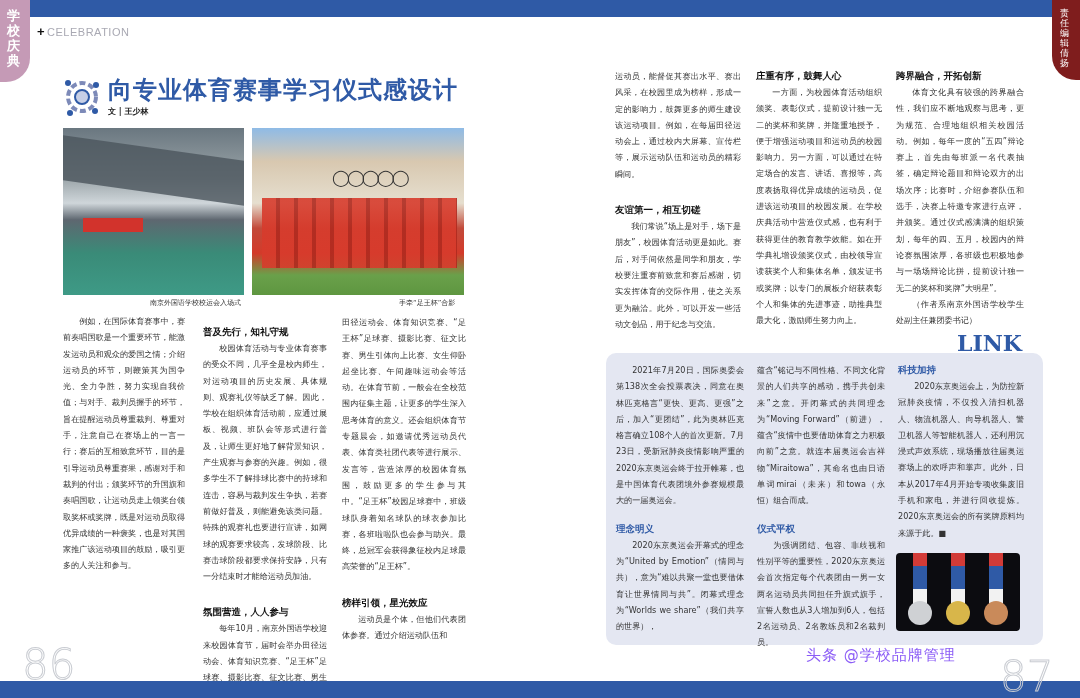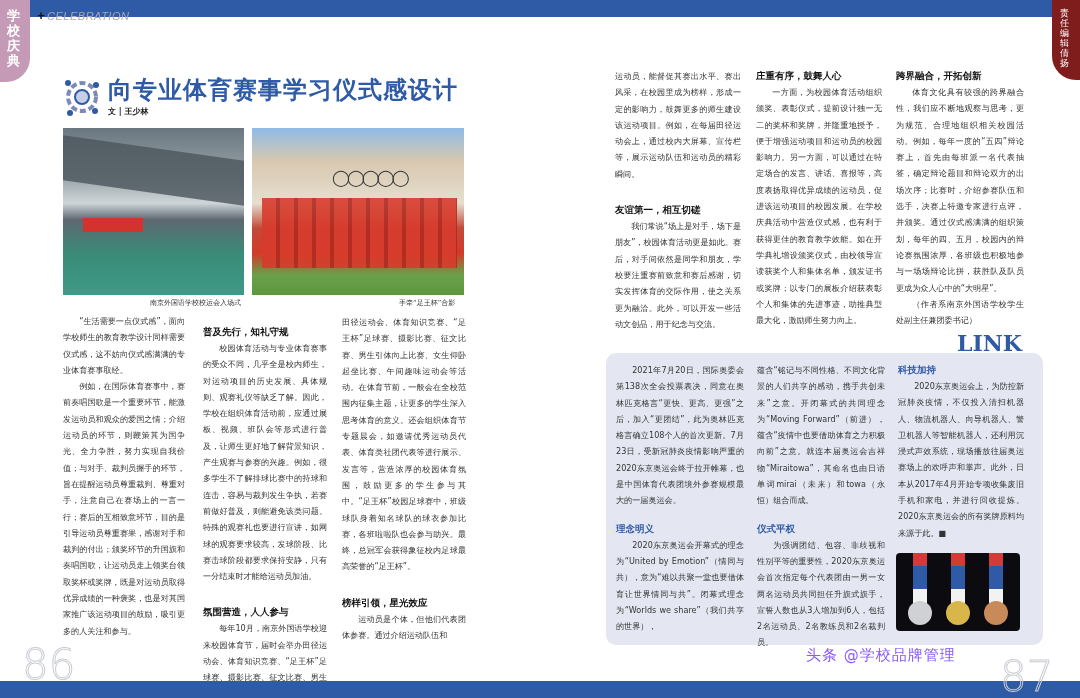--- a/index.html
+++ b/index.html
@@ -7,21 +7,21 @@
   body { position: relative; font-family: "DejaVu Sans", sans-serif; color: #333; }
 
   .top-bar { position: absolute; left: 0; top: 0; width: 1080px; height: 17px; background: #2f5aa6; }
   .bottom-bar { position: absolute; left: 0; top: 681px; width: 1080px; height: 17px; background: #2f5aa6; }
 
   .tab-left { position: absolute; left: 0; top: 0; width: 30px; height: 82px; background: #c59ab6; border-bottom-right-radius: 24px; }
   .tab-left-text { position: absolute; left: 7px; top: 8px; width: 16px; color: #fff; font-size: 13px; line-height: 15px; font-weight: bold; word-break: break-all; }
   .tab-right { position: absolute; left: 1052px; top: 0; width: 28px; height: 80px; background: #7f1d1d; border-bottom-left-radius: 24px; }
   .tab-right-text { position: absolute; left: 8px; top: 8px; width: 12px; color: #fff; font-size: 9px; line-height: 10px; word-break: break-all; }
 
-  .celebration { position: absolute; left: 37px; top: 8px; font-size: 11px; color: #a9a9b3; letter-spacing: 0.5px; font-family: "Liberation Sans", sans-serif; font-style: italic; }
+  .celebration { position: absolute; left: 37px; top: 24px; font-size: 11px; color: #a9a9b3; letter-spacing: 0.5px; font-family: "Liberation Sans", sans-serif; }
   .celebration .plus { color: #111; font-weight: bold; font-size: 13px; margin-right: 2px; }
 
   .logo { position: absolute; left: 62px; top: 75px; width: 40px; height: 44px; }
   .title { position: absolute; left: 108px; top: 74px; font-size: 24px; font-weight: bold; color: #2f5aa6; font-family: "DejaVu Serif", serif; letter-spacing: 1px; }
   .byline { position: absolute; left: 108px; top: 106px; font-size: 8px; color: #222; font-weight: bold; }
 
   .photo { position: absolute; overflow: hidden; }
   .photo-1 { left: 63px; top: 128px; width: 181px; height: 167px; background: linear-gradient(180deg,#6a7780 0%,#9aa4a8 30%,#cfd6da 45%,#5e6770 55%,#3a8b78 75%,#3e9a86 100%); }
   .photo-2 { left: 252px; top: 128px; width: 212px; height: 167px; background: linear-gradient(180deg,#8fbbe6 0%,#d8c8b0 20%,#e6dfcf 45%,#c24a3a 60%,#d33a2a 75%,#6aa04a 88%,#5e9640 100%); }
   .rings { position: absolute; left: 80px; top: 40px; font-size: 16px; color: #333; letter-spacing: -3px; }
@@ -85,21 +85,20 @@
 </div>
 <div class="caption cap-1">南京外国语学校校运会入场式</div>
 
 <div class="photo photo-2">
   <div class="rings">◯◯◯◯◯</div>
   <div class="players"></div>
 </div>
 <div class="caption cap-2">手牵“足王杯”合影</div>
 
 <div class="col" style="left:63px; top:313px; width:122px;">
-  <p>“生活需要一点仪式感”，面向学校师生的教育教学设计同样需要仪式感，这不妨向仪式感满满的专业体育赛事取经。</p>
   <p>例如，在国际体育赛事中，赛前奏唱国歌是一个重要环节，能激发运动员和观众的爱国之情；介绍运动员的环节，则鞭策其为国争光、全力争胜，努力实现自我价值；与对手、裁判员握手的环节，旨在提醒运动员尊重裁判、尊重对手，注意自己在赛场上的一言一行；赛后的互相致意环节，目的是引导运动员尊重赛果，感谢对手和裁判的付出；颁奖环节的升国旗和奏唱国歌，让运动员走上领奖台领取奖杯或奖牌，既是对运动员取得优异成绩的一种褒奖，也是对其国家推广该运动项目的鼓励，吸引更多的人关注和参与。</p>
 </div>
 
 <div class="col" style="left:203px; top:312px; width:124px;">
   <h3 style="margin-top:12px">普及先行，知礼守规</h3>
   <p>校园体育活动与专业体育赛事的受众不同，几乎全是校内师生，对运动项目的历史发展、具体规则、观赛礼仪等缺乏了解。因此，学校在组织体育活动前，应通过展板、视频、班队会等形式进行普及，让师生更好地了解背景知识，产生观赛与参赛的兴趣。例如，很多学生不了解排球比赛中的持球和连击，容易与裁判发生争执，若赛前做好普及，则能避免该类问题。特殊的观赛礼也要进行宣讲，如网球的观赛要求较高，发球阶段、比赛击球阶段都要求保持安静，只有一分结束时才能给运动员加油。</p>
   <div class="gap"></div>
   <h3>氛围营造，人人参与</h3>
   <p>每年10月，南京外国语学校迎来校园体育节，届时会举办田径运动会、体育知识竞赛、“足王杯”足球赛、摄影比赛、征文比赛、男生引体向上比赛、女生仰卧起坐比赛、午间趣味运动会等活动。在体育节前，一般会在全校范围内征集主题，让更多的学生深入思考体育的意义。还会组织体育节专题晨会，如邀请优秀运动员代表、体育类社团代表等进行展示、发言等，营造浓厚的校园体育氛围，鼓励更多的学生参与其中。“足王杯”校园足球赛中，班级球队身着知名球队的球衣参加比赛，各班啦啦队也会参与助兴。最终，总冠军会获得象征校内足球最高荣誉的“足王杯”。</p>
 </div>
@@ -118,21 +117,21 @@
   <p>我们常说“场上是对手，场下是朋友”，校园体育活动更是如此。赛后，对手间依然是同学和朋友，学校要注重赛前致意和赛后感谢，切实发挥体育的交际作用，使之关系更为融洽。此外，可以开发一些活动文创品，用于纪念与交流。</p>
 </div>
 
 <div class="col" style="left:756px; top:68px; width:126px;">
   <h3 style="margin-top:0">庄重有序，鼓舞人心</h3>
   <p>一方面，为校园体育活动组织颁奖、表彰仪式，提前设计独一无二的奖杯和奖牌，并隆重地授予，便于增强运动项目和运动员的校园影响力。另一方面，可以通过在特定场合的发言、讲话、喜报等，高度表扬取得优异成绩的运动员，促进该运动项目的校园发展。在学校庆典活动中营造仪式感，也有利于获得更佳的教育教学效能。如在开学典礼增设颁奖仪式，由校领导宣读获奖个人和集体名单，颁发证书或奖牌；以专门的展板介绍获表彰个人和集体的先进事迹，助推典型最大化，激励师生努力向上。</p>
 </div>
 
 <div class="col" style="left:896px; top:68px; width:128px;">
   <h3 style="margin-top:0">跨界融合，开拓创新</h3>
-  <p>体育文化具有较强的跨界融合性，我们应不断地观察与思考，更为规范、合理地组织相关校园活动。例如，每年一度的“五四”辩论赛上，首先由每班派一名代表抽签，确定辩论题目和辩论双方的出场次序；比赛时，介绍参赛队伍和选手，决赛上特邀专家进行点评，并颁奖。通过仪式感满满的组织策划，每年的四、五月，校园内的辩论赛氛围浓厚，各班级也积极地参与一场场辩论比拼，获胜队及队员更成为众人心中的“大明星”。</p>
+  <p>体育文化具有较强的跨界融合性，我们应不断地观察与思考，更为规范、合理地组织相关校园活动。例如，每年一度的“五四”辩论赛上，首先由每班派一名代表抽签，确定辩论题目和辩论双方的出场次序；比赛时，介绍参赛队伍和选手，决赛上特邀专家进行点评，并颁奖。通过仪式感满满的组织策划，每年的四、五月，校园内的辩论赛氛围浓厚，各班级也积极地参与一场场辩论比拼，提前设计独一无二的奖杯和奖牌“大明星”。</p>
   <p>（作者系南京外国语学校学生处副主任兼团委书记）</p>
 </div>
 
 <div class="link-box"></div>
 <div class="link-word">LINK</div>
 
 <div class="col" style="left:616px; top:362px; width:128px;">
   <p>2021年7月20日，国际奥委会第138次全会投票表决，同意在奥林匹克格言“更快、更高、更强”之后，加入“更团结”，此为奥林匹克格言确立108个人的首次更新。7月23日，受新冠肺炎疫情影响严重的2020东京奥运会终于拉开帷幕，也是中国体育代表团境外参赛规模最大的一届奥运会。</p>
   <div style="height:8px"></div>
   <h3 class="blue">理念明义</h3>

